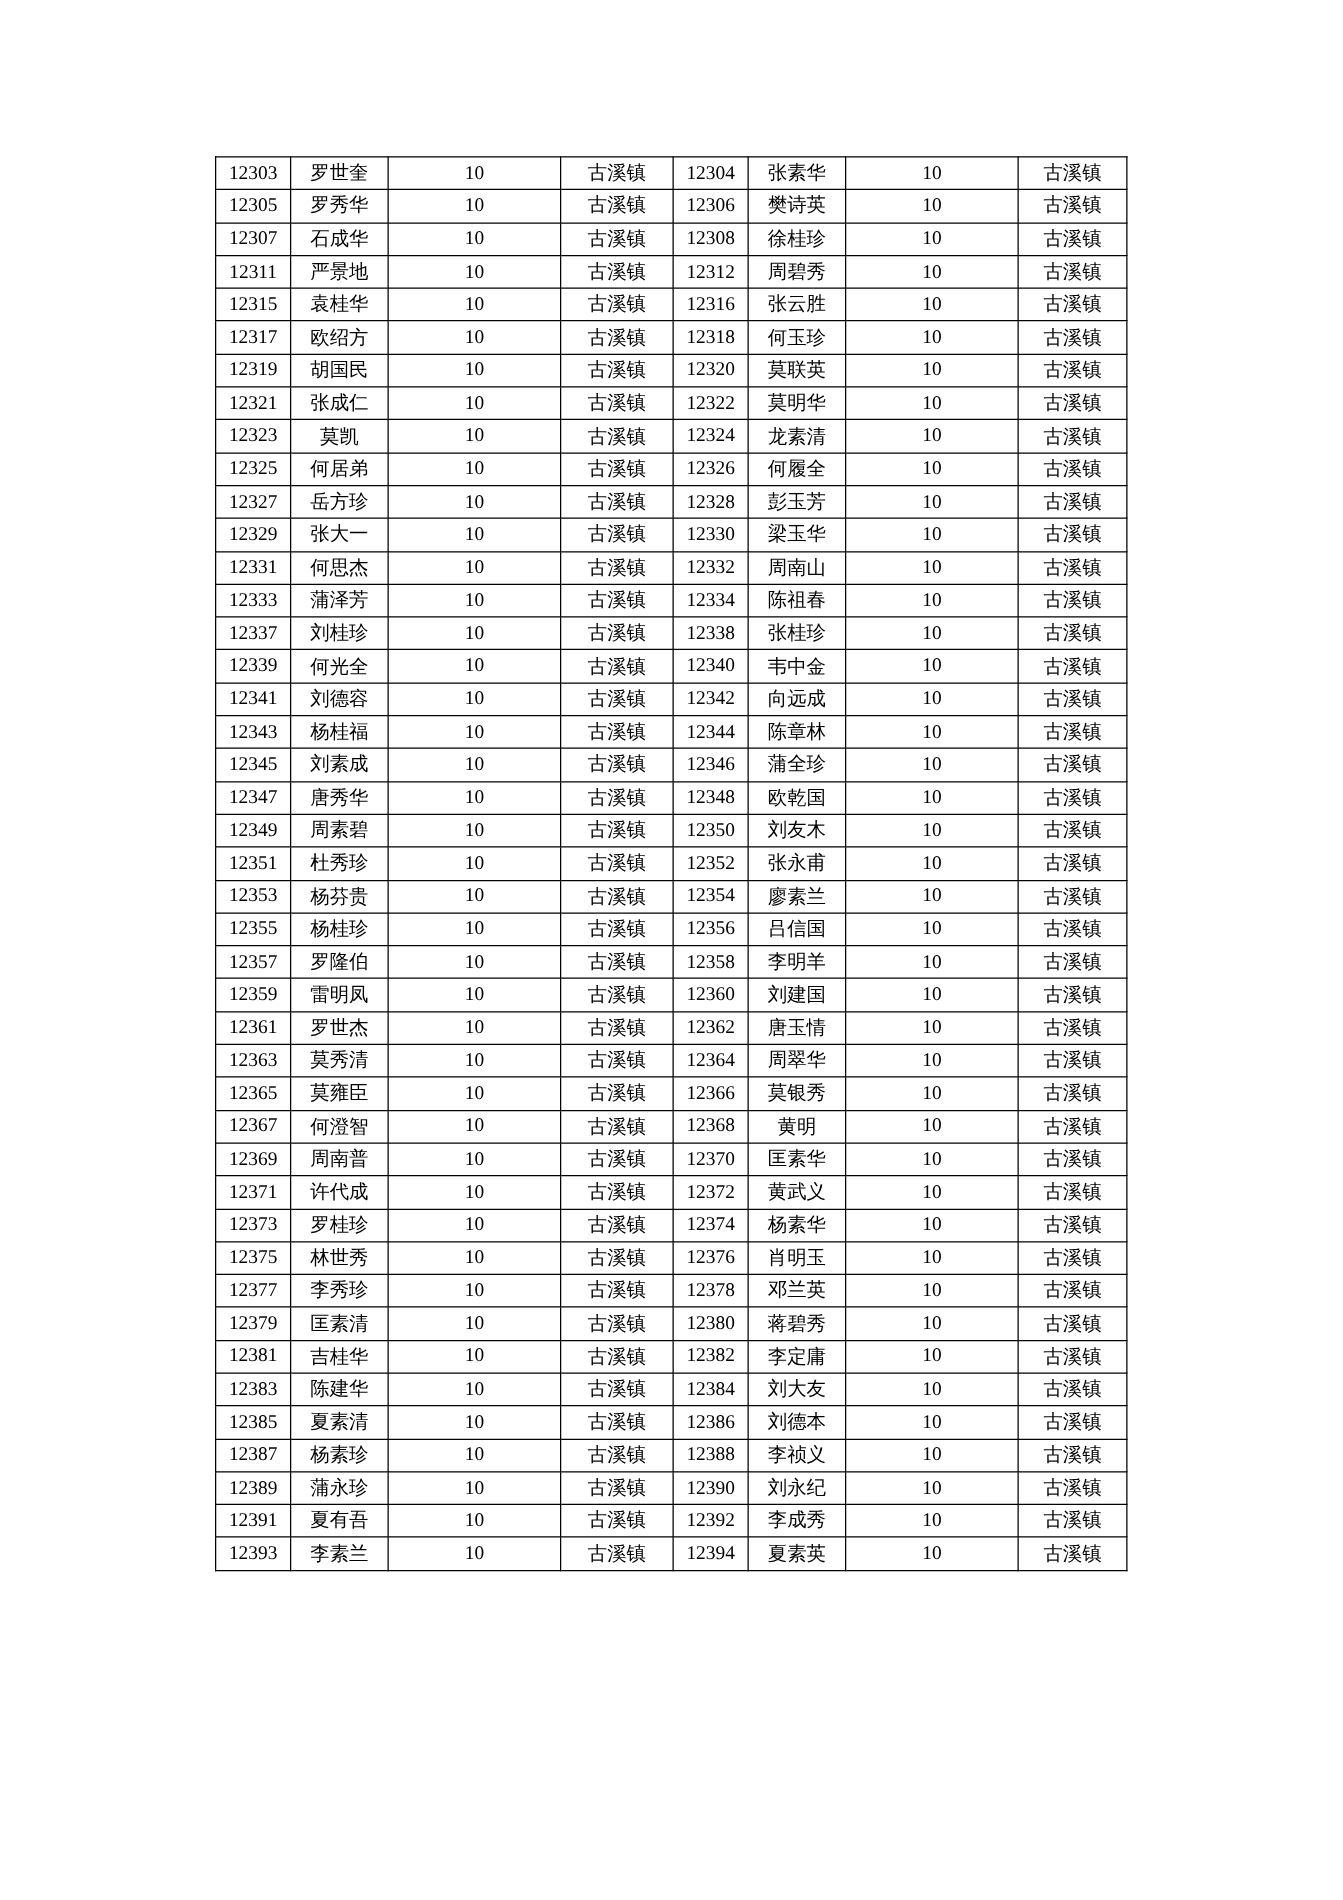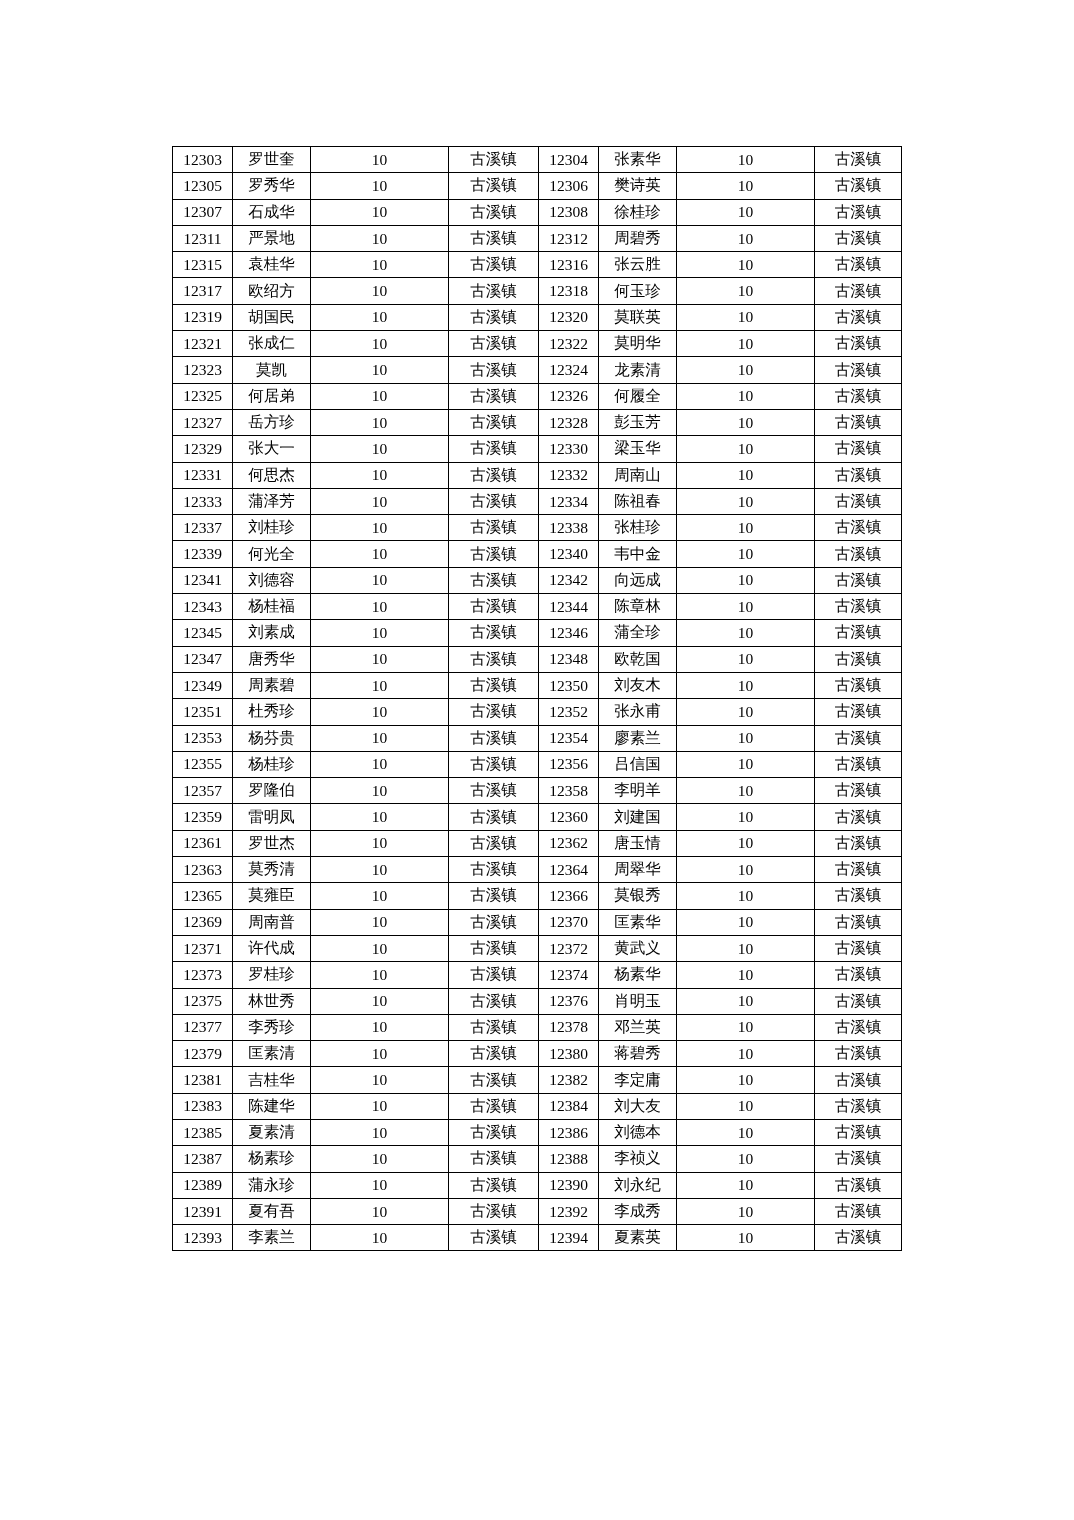--- a/index.html
+++ b/index.html
@@ -11,21 +11,21 @@
   .sheet {
     position: relative;
     width: 1074px;
     height: 1520px;
     background: #ffffff;
     overflow: hidden;
   }
   table.roster {
     position: absolute;
     left: 172px;
-    top: 146px;
+    top: 125px;
     width: 729px;
     border-collapse: collapse;
     table-layout: fixed;
   }
   table.roster td {
     border: 1px solid #000000;
     height: 25.3px;
     padding: 0 2px;
     text-align: center;
     vertical-align: middle;
@@ -341,20 +341,30 @@
           <td>12365</td>
           <td>莫雍臣</td>
           <td>10</td>
           <td>古溪镇</td>
           <td>12366</td>
           <td>莫银秀</td>
           <td>10</td>
           <td>古溪镇</td>
         </tr>
         <tr>
+          <td>12367</td>
+          <td>何澄智</td>
+          <td>10</td>
+          <td>古溪镇</td>
+          <td>12368</td>
+          <td>黄明</td>
+          <td>10</td>
+          <td>古溪镇</td>
+        </tr>
+        <tr>
           <td>12369</td>
           <td>周南普</td>
           <td>10</td>
           <td>古溪镇</td>
           <td>12370</td>
           <td>匡素华</td>
           <td>10</td>
           <td>古溪镇</td>
         </tr>
         <tr>

